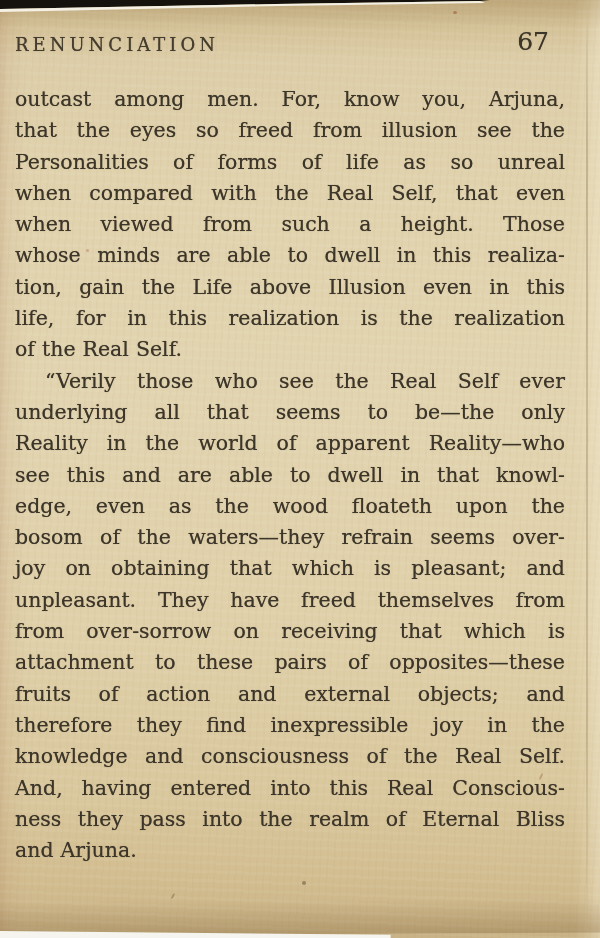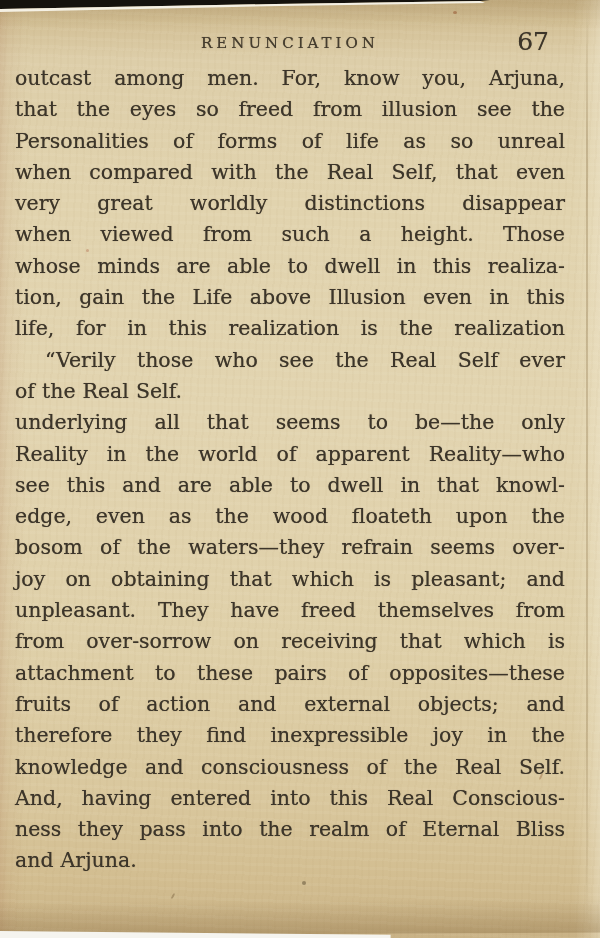--- a/index.html
+++ b/index.html
@@ -78,35 +78,34 @@
 
   .page-content {
     position: absolute;
     left: 15px; top: 0;
     width: 550px;
     color: #3c352a;
   }
 
   .header-row { position: relative; margin-top: 34px; height: 22px; }
   .running-title {
-    text-align: center;
-    font-size: 15px;
+    font-size: 18px;
     letter-spacing: 4px;
     color: #453d2f;
     text-shadow: 0 0 0.7px rgba(70,60,40,0.8);
   }
   .page-num {
     position: absolute; right: 16px; top: -7px;
     font-size: 25px;
     color: #3c352a;
     text-shadow: 0 0 0.7px rgba(70,60,40,0.8);
     margin-left: 36px;
   }
 
-  .body-text { margin-top: 7px; }
+  .body-text { margin-top: 28px; }
   .line {
     font-size: 20.5px;
     line-height: 31.3px;
     height: 31.3px;
     text-align: justify;
     text-align-last: justify;
     text-shadow: 0 0 0.7px rgba(70,60,40,0.75);
     word-spacing: 0.5px;
     white-space: normal;
     overflow: visible;
@@ -135,27 +134,26 @@
     <div class="header-row">
       <div class="running-title">RENUNCIATION</div>
       <div class="page-num">67</div>
     </div>
 
     <div class="body-text">
       <div class="line">outcast among men. For, know you, Arjuna,</div>
       <div class="line">that the eyes so freed from illusion see the</div>
       <div class="line">Personalities of forms of life as so unreal</div>
       <div class="line">when compared with the Real Self, that even</div>
-      <div class="line">very great worldly distinctions disappear</div>
       <div class="line">when viewed from such a height. Those</div>
       <div class="line">whose minds are able to dwell in this realiza-</div>
       <div class="line">tion, gain the Life above Illusion even in this</div>
       <div class="line">life, for in this realization is the realization</div>
+      <div class="line para-end">of the Real Self.</div>
       <div class="line para-indent">“Verily those who see the Real Self ever</div>
-      <div class="line para-end">of the Real Self.</div>
       <div class="line">underlying all that seems to be—the only</div>
       <div class="line">Reality in the world of apparent Reality—who</div>
       <div class="line">see this and are able to dwell in that knowl-</div>
       <div class="line">edge, even as the wood floateth upon the</div>
       <div class="line">bosom of the waters—they refrain seems over-</div>
       <div class="line">joy on obtaining that which is pleasant; and</div>
       <div class="line">unpleasant. They have freed themselves from</div>
       <div class="line">from over-sorrow on receiving that which is</div>
       <div class="line">attachment to these pairs of opposites—these</div>
       <div class="line">fruits of action and external objects; and</div>

